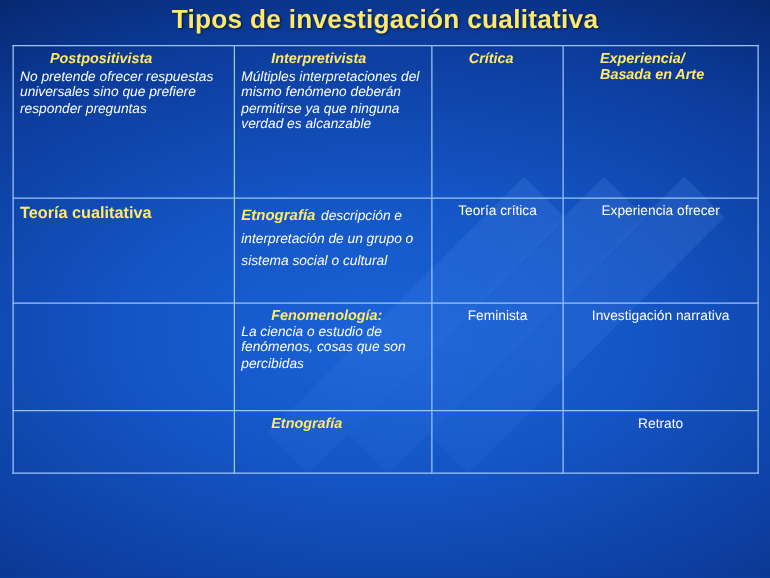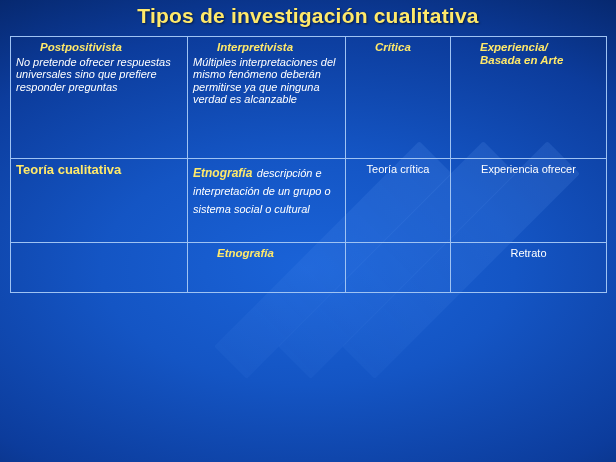--- a/index.html
+++ b/index.html
@@ -182,20 +182,35 @@
             <span class="inline-rest">descripción e interpretación de un grupo o sistema social o cultural</span>
           </td>
           <td>
             <span class="plain">Teoría crítica</span>
           </td>
           <td>
             <span class="plain">Experiencia ofrecer</span>
           </td>
         </tr>
 
+        <tr class="r3">
+          <td>
+            <span class="big-yellow"></span>
+          </td>
+          <td>
+            <span class="hdr">Fenomenología:</span>
+            <span class="plain-ital">La ciencia o estudio de fenómenos, cosas que son percibidas</span>
+          </td>
+          <td>
+            <span class="plain">Feminista</span>
+          </td>
+          <td>
+            <span class="plain">Investigación narrativa</span>
+          </td>
+        </tr>
 
 
 
         <tr class="r6">
           <td>
             <span class="big-yellow"></span>
           </td>
           <td>
             <span class="hdr">Etnografía</span>
           </td>

